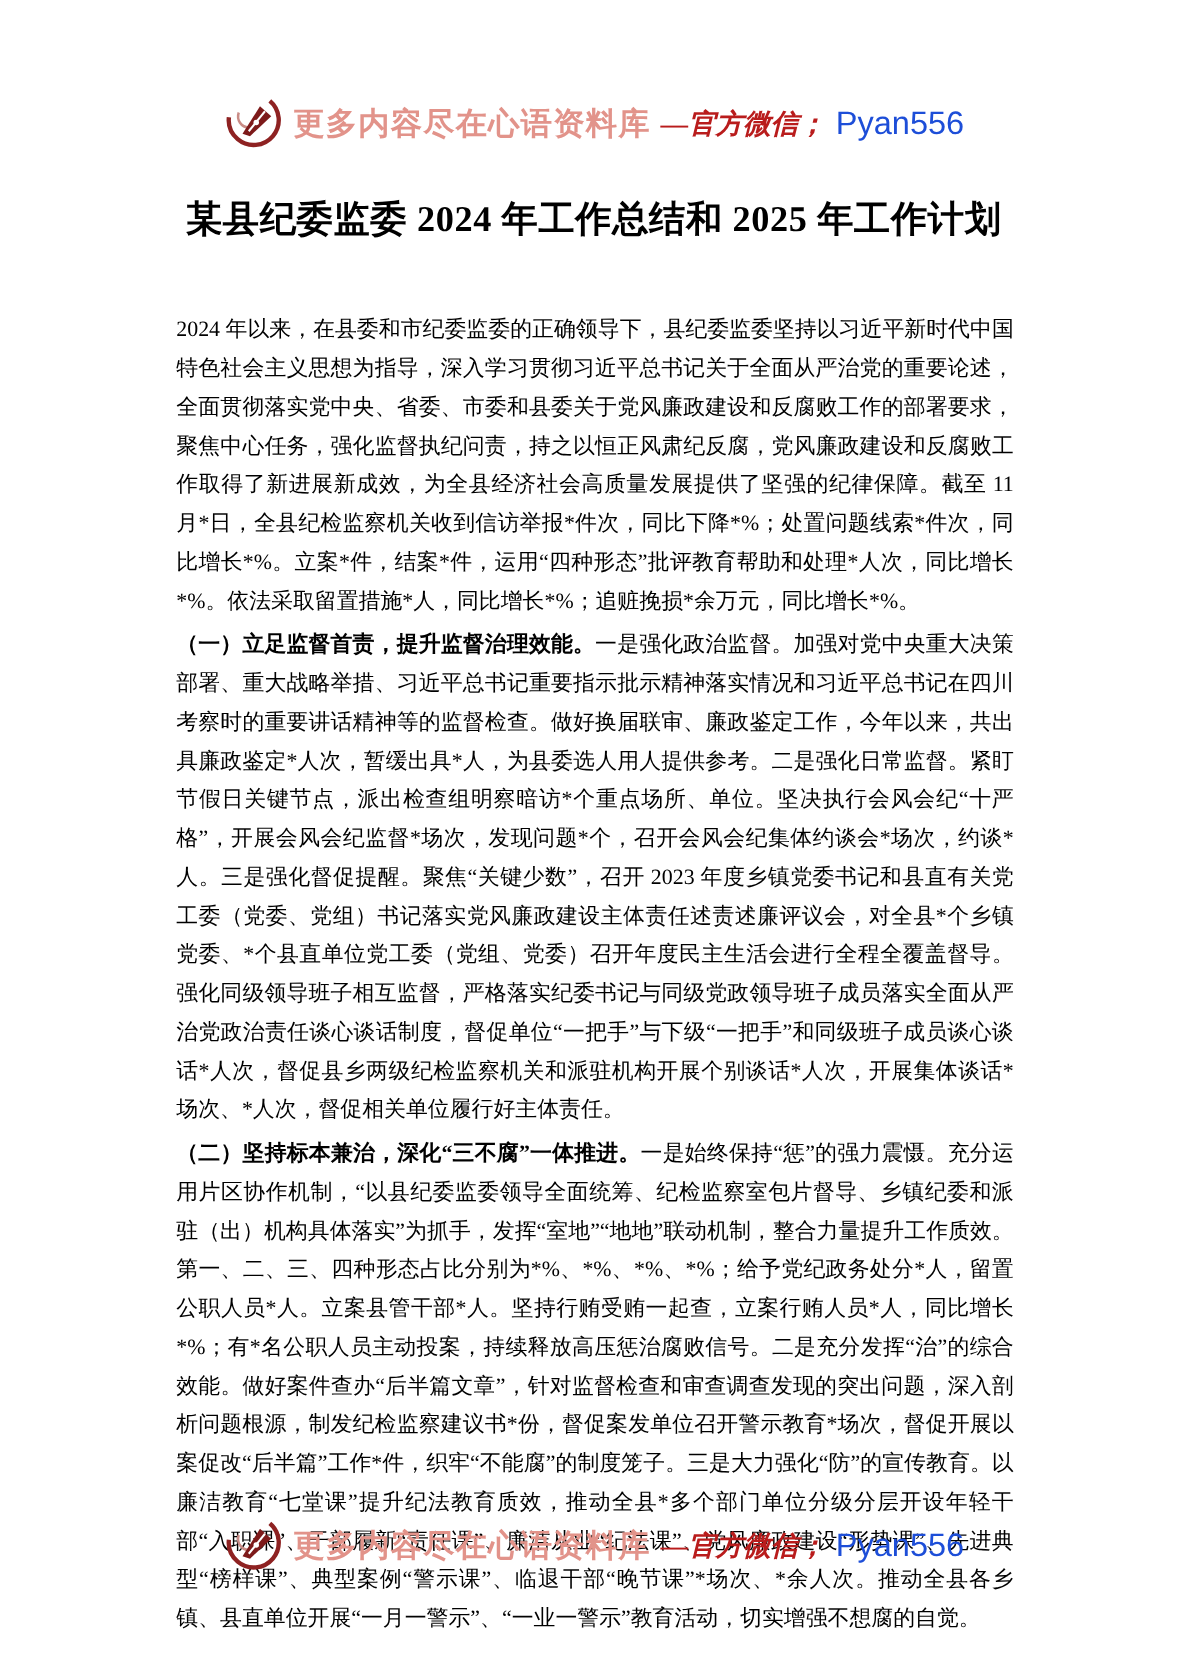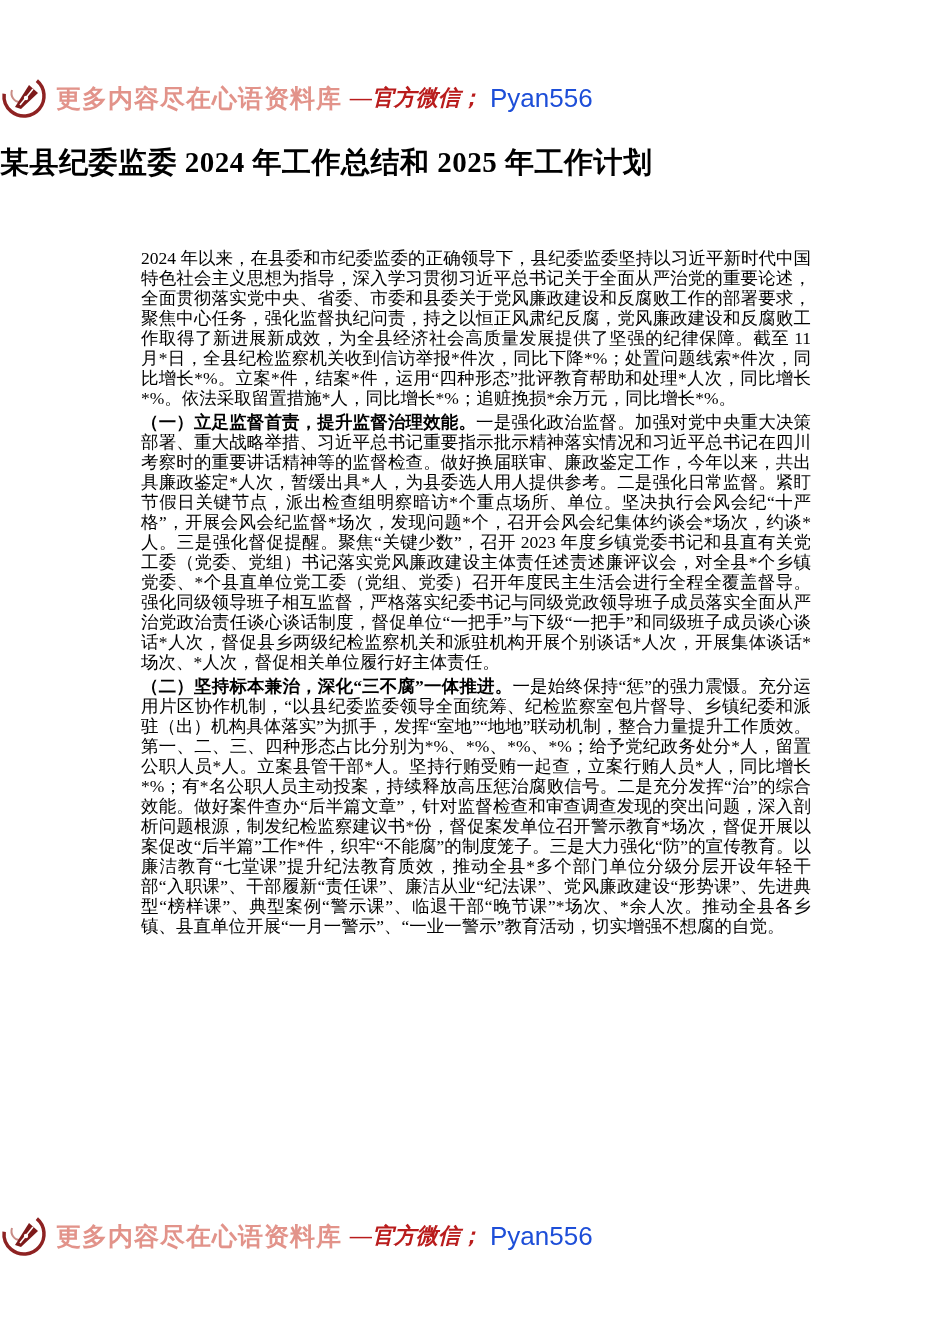--- a/index.html
+++ b/index.html
@@ -12,21 +12,21 @@
     font-family:"Liberation Serif","DejaVu Serif",serif;
     color:#000000;
     overflow:hidden;
     box-sizing:border-box;
   }
   .watermark{
     position:absolute;
     left:0;
     width:100%;
     display:flex;
-    justify-content:flex-start;
+    justify-content:center;
     align-items:center;
     gap:8px;
     white-space:nowrap;
   }
   .watermark.header{top:72px;}
   .watermark.footer{top:1210px;}
   .wm-logo{flex:0 0 auto;display:block;}
   .wm-main{
     font-size:25px;
     letter-spacing:1px;
@@ -39,35 +39,36 @@
     font-weight:bold;
     font-style:italic;
   }
   .wm-id{
     font-size:26px;
     color:#1d4ed8;
     font-family:"Liberation Sans","DejaVu Sans",sans-serif;
   }
   .doc-title{
     position:absolute;
-    top:143px;
+    top:156px;
     left:0;
     width:100%;
+    text-align:center;
     font-size:29px;
     font-weight:bold;
     margin:0;
     letter-spacing:0.5px;
   }
   .doc-body{
     position:absolute;
     top:248px;
     left:141px;
     width:670px;
     font-size:17.5px;
-    line-height:20px;
+    line-height:31px;
     text-align:justify;
     text-justify:inter-ideograph;
   }
   .doc-body p{margin:0;}
   .doc-body p + p{margin-top:4px;}
   .section-heading{font-weight:bold;}
   .lead{font-weight:bold;}
 </style>
 </head>
 <body>

